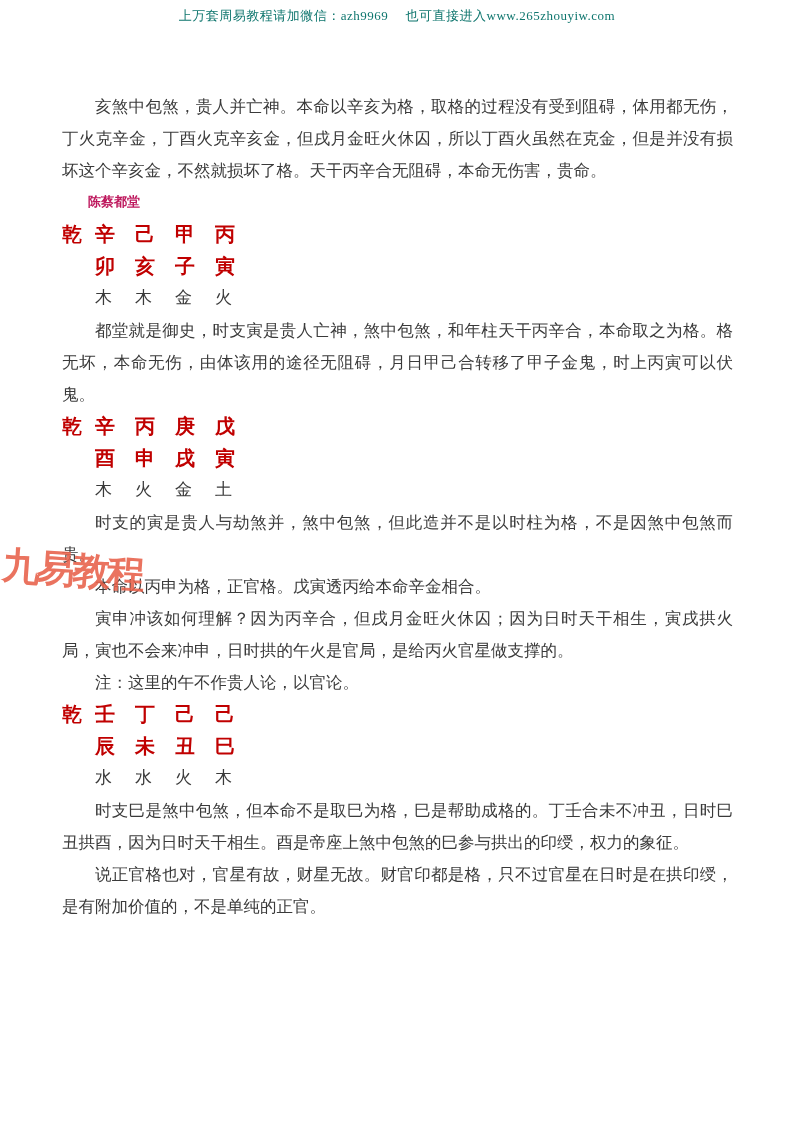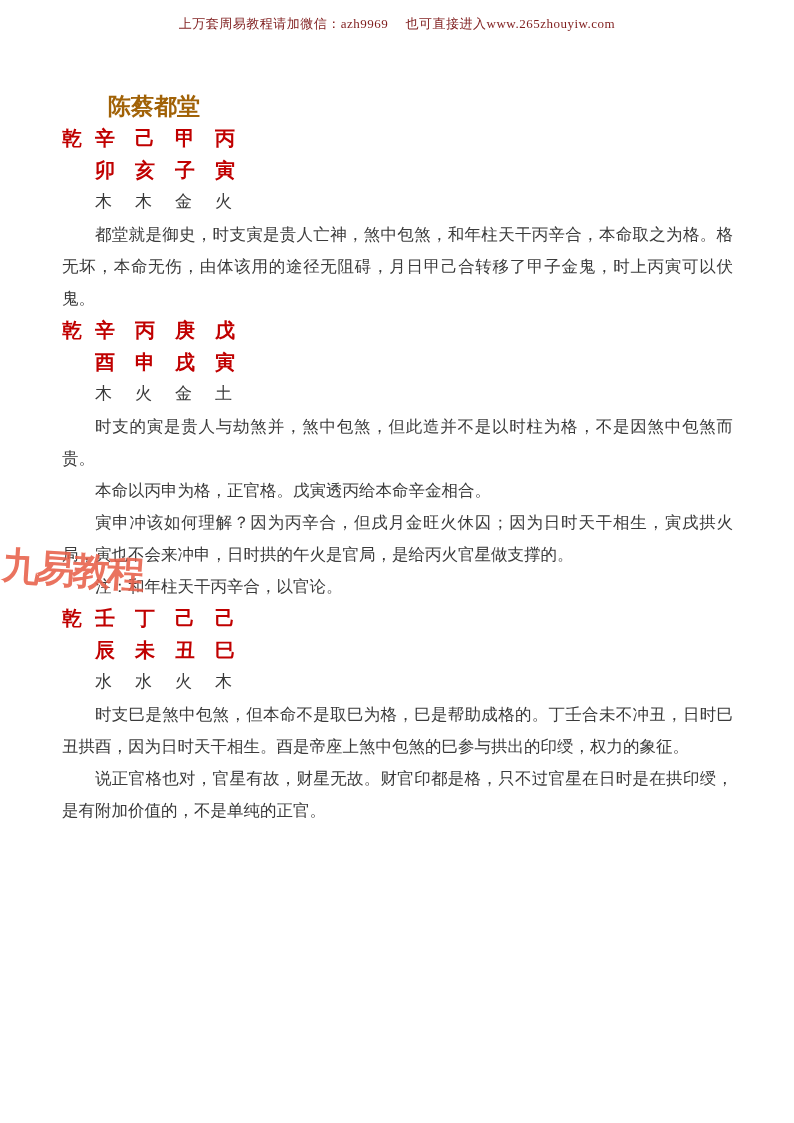--- a/index.html
+++ b/index.html
@@ -5,23 +5,23 @@
   html, body { margin: 0; padding: 0; }
   body {
     width: 794px; height: 1123px;
     background: #ffffff;
     position: relative;
     overflow: hidden;
     font-family: "Liberation Sans", "DejaVu Sans", sans-serif;
   }
   .top-note {
     position: absolute;
-    top: 15px; left: 0; right: 0;
+    top: 7px; left: 0; right: 0;
     text-align: center;
-    color: #7f1d1d;
+    color: #0f766e;
     font-size: 13px;
     font-family: "Liberation Serif", "DejaVu Serif", serif;
     letter-spacing: 0.5px;
   }
   .content {
     position: absolute;
     top: 90px; left: 62px;
     width: 671px;
     color: #3a3a3a;
     font-size: 16.5px;
@@ -29,24 +29,24 @@
     text-align: justify;
   }
   .para { margin: 0; text-indent: 2em; }
   .para.emphasis {
     color: #e60000;
     font-weight: bold;
   }
   .case-title {
     margin: 0;
     padding-left: 2em;
-    font-size: 23px;
+    font-size: 13px;
     line-height: 32px;
     font-weight: bold;
-    color: #a16207;
+    color: #be185d;
   }
   .chart { margin: 0; }
   .chart-row { display: flex; line-height: 32px; }
   .chart-row .cell { width: 40px; text-align: left; }
   .chart-row .cell.label-cell { width: 33px; }
   .chart-row.red-row {
     color: #c00000;
     font-weight: bold;
     font-size: 20px;
   }
@@ -71,20 +71,21 @@
 </style>
 </head>
 <body>
 
 <main class="page">
 
   <div class="top-note">上万套周易教程请加微信：azh9969　 也可直接进入www.265zhouyiw.com</div>
 
   <section class="content">
 
+    <p class="para">亥煞中包煞，贵人并亡神。本命以辛亥为格，取格的过程没有受到阻碍，体用都无伤，丁火克辛金，丁酉火克辛亥金，但戌月金旺火休囚，所以丁酉火虽然在克金，但是并没有损坏这个辛亥金，不然就损坏了格。天干丙辛合无阻碍，本命无伤害，贵命。</p>
 
     <h2 class="case-title">陈蔡都堂</h2>
 
     <div class="chart">
       <div class="chart-row red-row">
         <span class="cell label-cell">乾</span>
         <span class="cell">辛</span>
         <span class="cell">己</span>
         <span class="cell">甲</span>
         <span class="cell">丙</span>
@@ -128,21 +129,21 @@
         <span class="cell">木</span>
         <span class="cell">火</span>
         <span class="cell">金</span>
         <span class="cell">土</span>
       </div>
     </div>
 
     <p class="para">时支的寅是贵人与劫煞并，煞中包煞，但此造并不是以时柱为格，不是因煞中包煞而贵。</p>
     <p class="para">本命以丙申为格，正官格。戊寅透丙给本命辛金相合。</p>
     <p class="para">寅申冲该如何理解？因为丙辛合，但戌月金旺火休囚；因为日时天干相生，寅戌拱火局，寅也不会来冲申，日时拱的午火是官局，是给丙火官星做支撑的。</p>
-    <p class="para">注：和年柱天干丙辛合，以官论。</p>
+    <p class="para">注：这里的午不作贵人论，以官论。</p>
 
 
     <div class="chart">
       <div class="chart-row red-row">
         <span class="cell label-cell">乾</span>
         <span class="cell">壬</span>
         <span class="cell">丁</span>
         <span class="cell">己</span>
         <span class="cell">己</span>
       </div>

